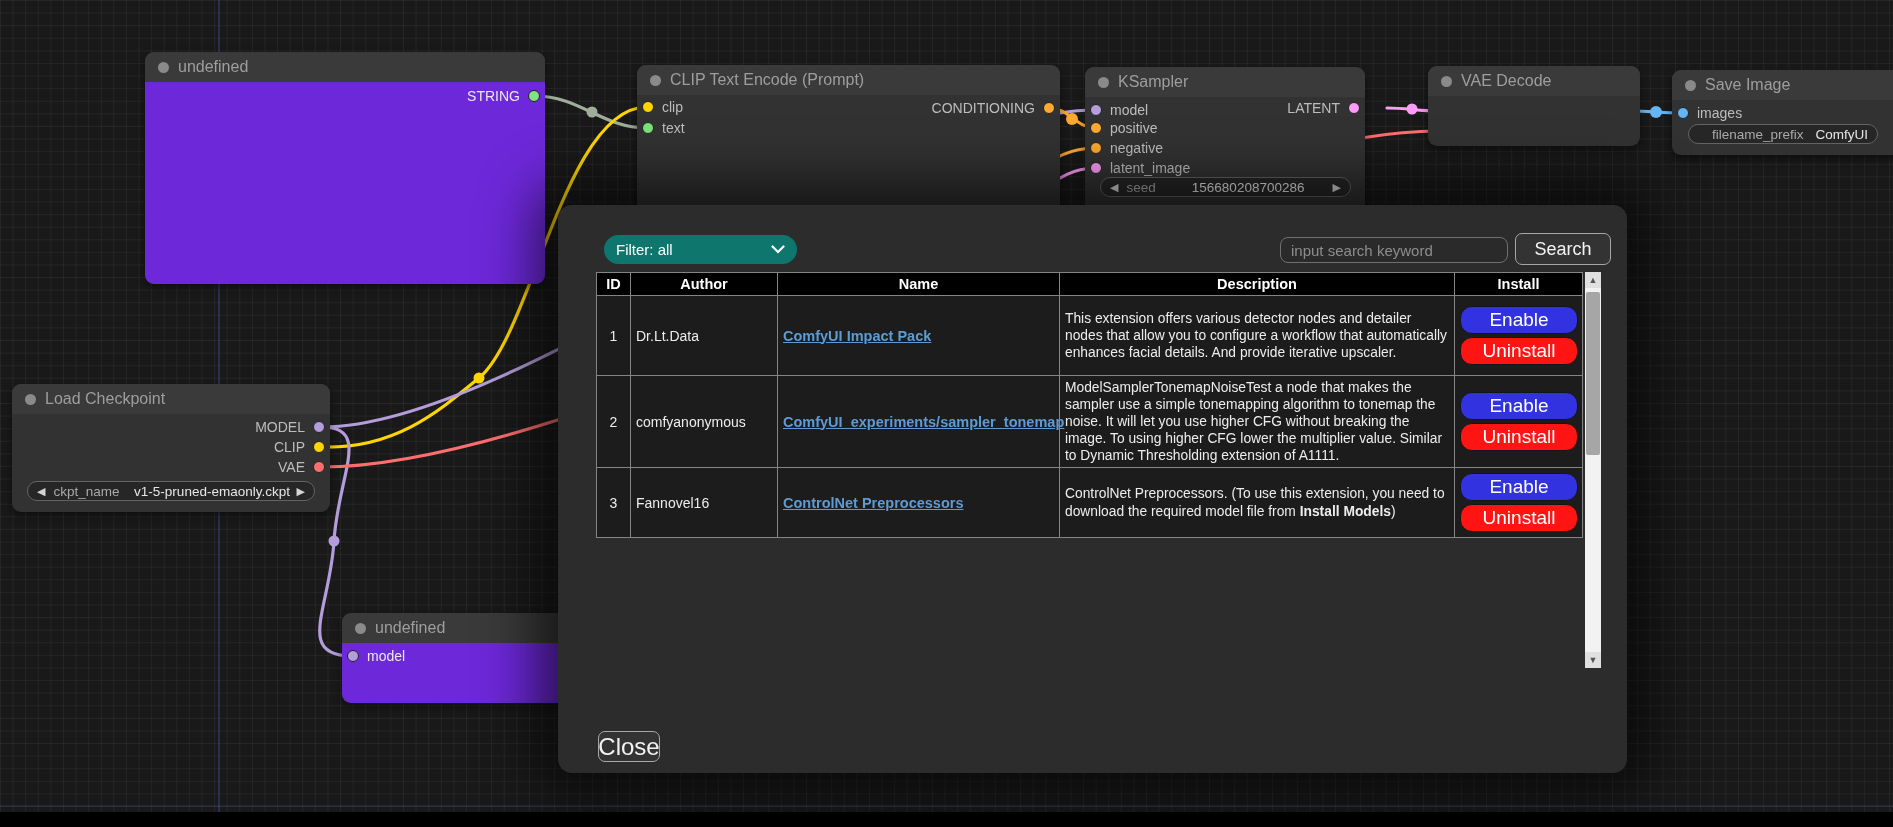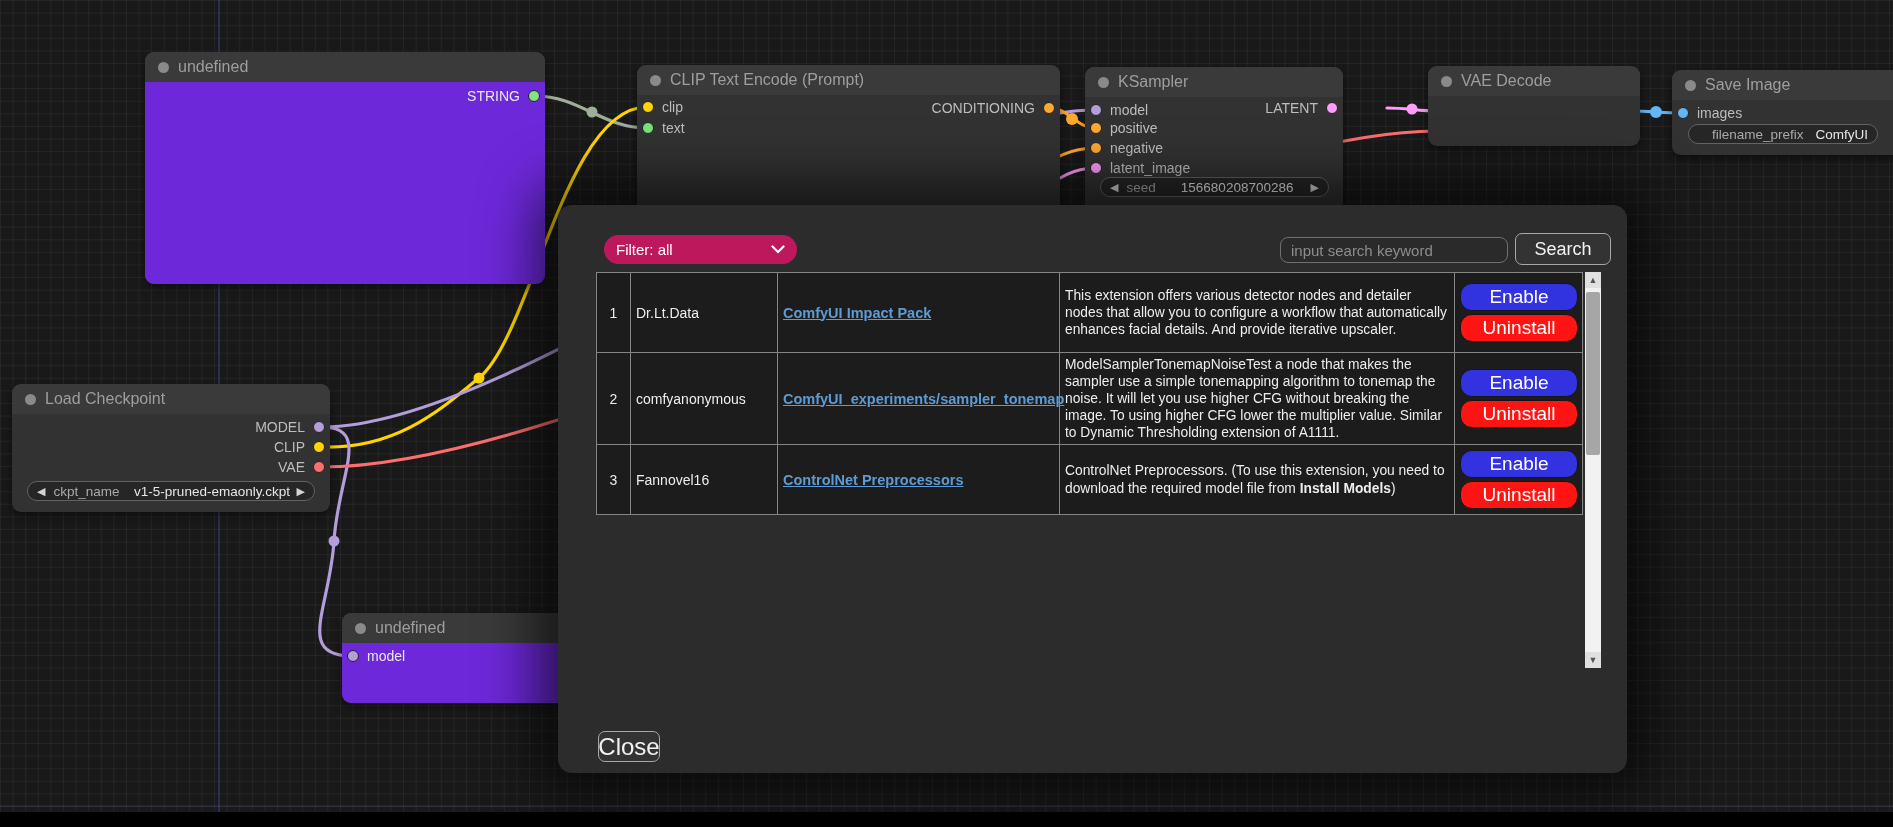--- a/index.html
+++ b/index.html
@@ -35,21 +35,21 @@
   .slot.onred{color:#e9e9e9;}
   .widget{position:absolute;height:20px;background:#262626;border:1px solid #636363;border-radius:11px;
         display:flex;align-items:center;color:#a9a9a9;font-size:13.5px;padding:0 9px;box-sizing:border-box;}
   .widget .warr{color:#d4d4d4;font-size:11px;line-height:1;}
   .widget .wlabel{margin:8px 8px;}
   .widget .wvalue{color:#e6e6e6;}
   .widget .sp{flex:1;}
 
   .modal{position:absolute;left:558px;top:205px;width:1069px;height:568px;background:#2c2c2c;
         border-radius:14px;z-index:10;box-shadow:0 0 55px 22px rgba(0,0,0,.62);}
-  .filter{position:absolute;left:46px;top:30px;width:193px;height:29px;background:#be185d;border-radius:15px;
+  .filter{position:absolute;left:46px;top:30px;width:193px;height:29px;background:#0f766e;border-radius:15px;
         color:#fff;font-size:15px;display:flex;align-items:center;padding:0 12px;box-sizing:border-box;}
   .filter .sp{flex:1;}
   .searchbox{position:absolute;left:722px;top:32px;width:228px;height:26px;background:#2a2a2a;
         border:1px solid #6f6f6f;border-radius:8px;color:#ddd;font-size:15px;padding:0 10px;
         box-sizing:border-box;font-family:"Liberation Sans",sans-serif;outline:none;}
   .searchbox::placeholder{color:#8d8d8d;}
   .btn-plain{background:#333;border:1.5px solid #a7a7a7;border-radius:7px;color:#f2f2f2;
         font-family:"Liberation Sans",sans-serif;display:flex;align-items:center;justify-content:center;}
   .search-btn{position:absolute;left:957px;top:28px;width:96px;height:32px;font-size:18px;}
   .close-btn{position:absolute;left:40px;top:526px;width:62px;height:31px;font-size:24px;}
@@ -127,21 +127,21 @@
         <span class="dot" style="background:#7be37b;"></span>
         <span>text</span>
       </div>
     <div class="slot out" style="top:5px;">
         <span>CONDITIONING</span>
         <span class="dot" style="background:#ffa931;"></span>
       </div>
   </div>
 </div>
 
-<div class="node" style="left:1085px;top:67px;width:258px;height:150px;">
+<div class="node" style="left:1085px;top:67px;width:280px;height:150px;">
   <div class="node-title">
     <span class="tdot"></span>
     <span>KSampler</span>
   </div>
   <div class="node-body">
     <div class="slot in" style="top:5px;">
         <span class="dot" style="background:#b39ddb;"></span>
         <span>model</span>
       </div>
     <div class="slot in" style="top:23px;">
@@ -251,20 +251,27 @@
 
   <table class="ext">
     <colgroup>
       <col style="width:34px">
         <col style="width:147px">
         <col style="width:282px">
         <col style="width:395px">
         <col style="width:128px">
     </colgroup>
     <tbody>
+        <tr>
+      <th>ID</th>
+      <th>Author</th>
+      <th>Name</th>
+      <th>Description</th>
+      <th>Install</th>
+    </tr>
     <tr style="height:80px;">
       <td class="cid">1</td>
       <td>Dr.Lt.Data</td>
       <td><a class="extlink" href="#">ComfyUI Impact Pack</a></td>
       <td class="cdesc">This extension offers various detector nodes and detailer nodes that allow you to configure a workflow that automatically enhances facial details. And provide iterative upscaler.</td>
       <td class="cinstall">
         <button class="ibtn enable">Enable</button>
         <button class="ibtn uninstall">Uninstall</button>
       </td>
     </tr>

